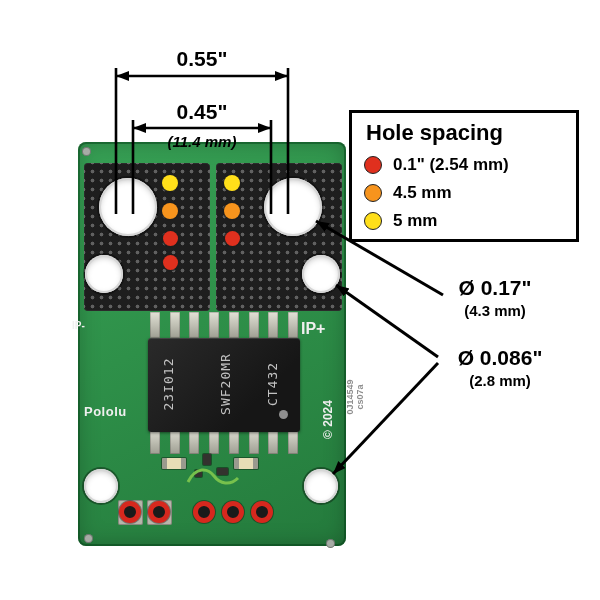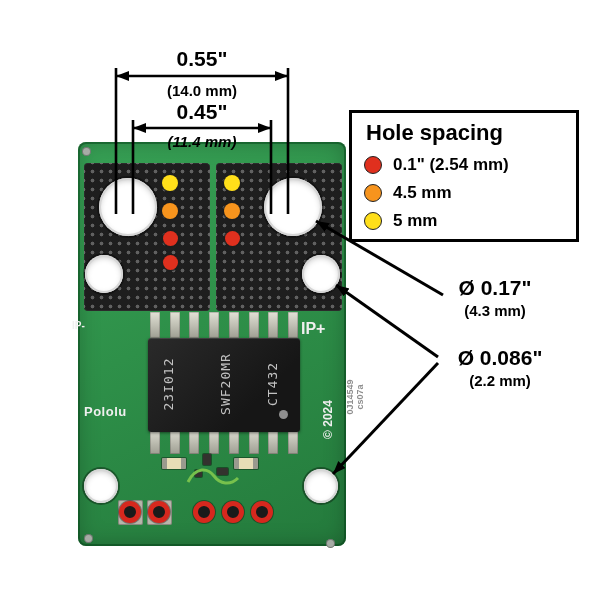--- a/index.html
+++ b/index.html
@@ -152,28 +152,27 @@
       <span class="legend-dot dot-orange"></span>
       <span class="legend-label">4.5 mm</span>
     </div>
     <div class="legend-row">
       <span class="legend-dot dot-yellow"></span>
       <span class="legend-label">5 mm</span>
     </div>
   </div>
 
   <div class="dim-label" style="left:120px;top:47px;width:164px;">0.55"</div>
-  <div class="dim-sub" style="left:120px;top:82px;width:164px;">(14.0 mm)</div>
   <div class="dim-label" style="left:120px;top:100px;width:164px;">0.45"</div>
   <div class="dim-sub" style="left:120px;top:133px;width:164px;font-style:italic;">(11.4 mm)</div>
 
   <div class="dim-label" style="left:440px;top:276px;width:110px;">Ø 0.17"</div>
   <div class="dim-sub" style="left:440px;top:302px;width:110px;">(4.3 mm)</div>
   <div class="dim-label" style="left:436px;top:346px;width:128px;">Ø 0.086"</div>
-  <div class="dim-sub" style="left:436px;top:372px;width:128px;">(2.2 mm)</div>
+  <div class="dim-sub" style="left:436px;top:372px;width:128px;">(2.8 mm)</div>
 
   <svg class="overlay" viewBox="0 0 600 600" xmlns="http://www.w3.org/2000/svg">
     <defs>
       <marker id="ah" markerUnits="userSpaceOnUse" markerWidth="14" markerHeight="12" refX="13" refY="5" orient="auto-start-reverse">
         <path d="M0,0 L13,5 L0,10 z" fill="#000"></path>
       </marker>
     </defs>
 
     <path d="M188,482 C196,466 208,468 214,476 S230,486 238,478" stroke="#77c14c" stroke-width="3" fill="none"></path>
 

